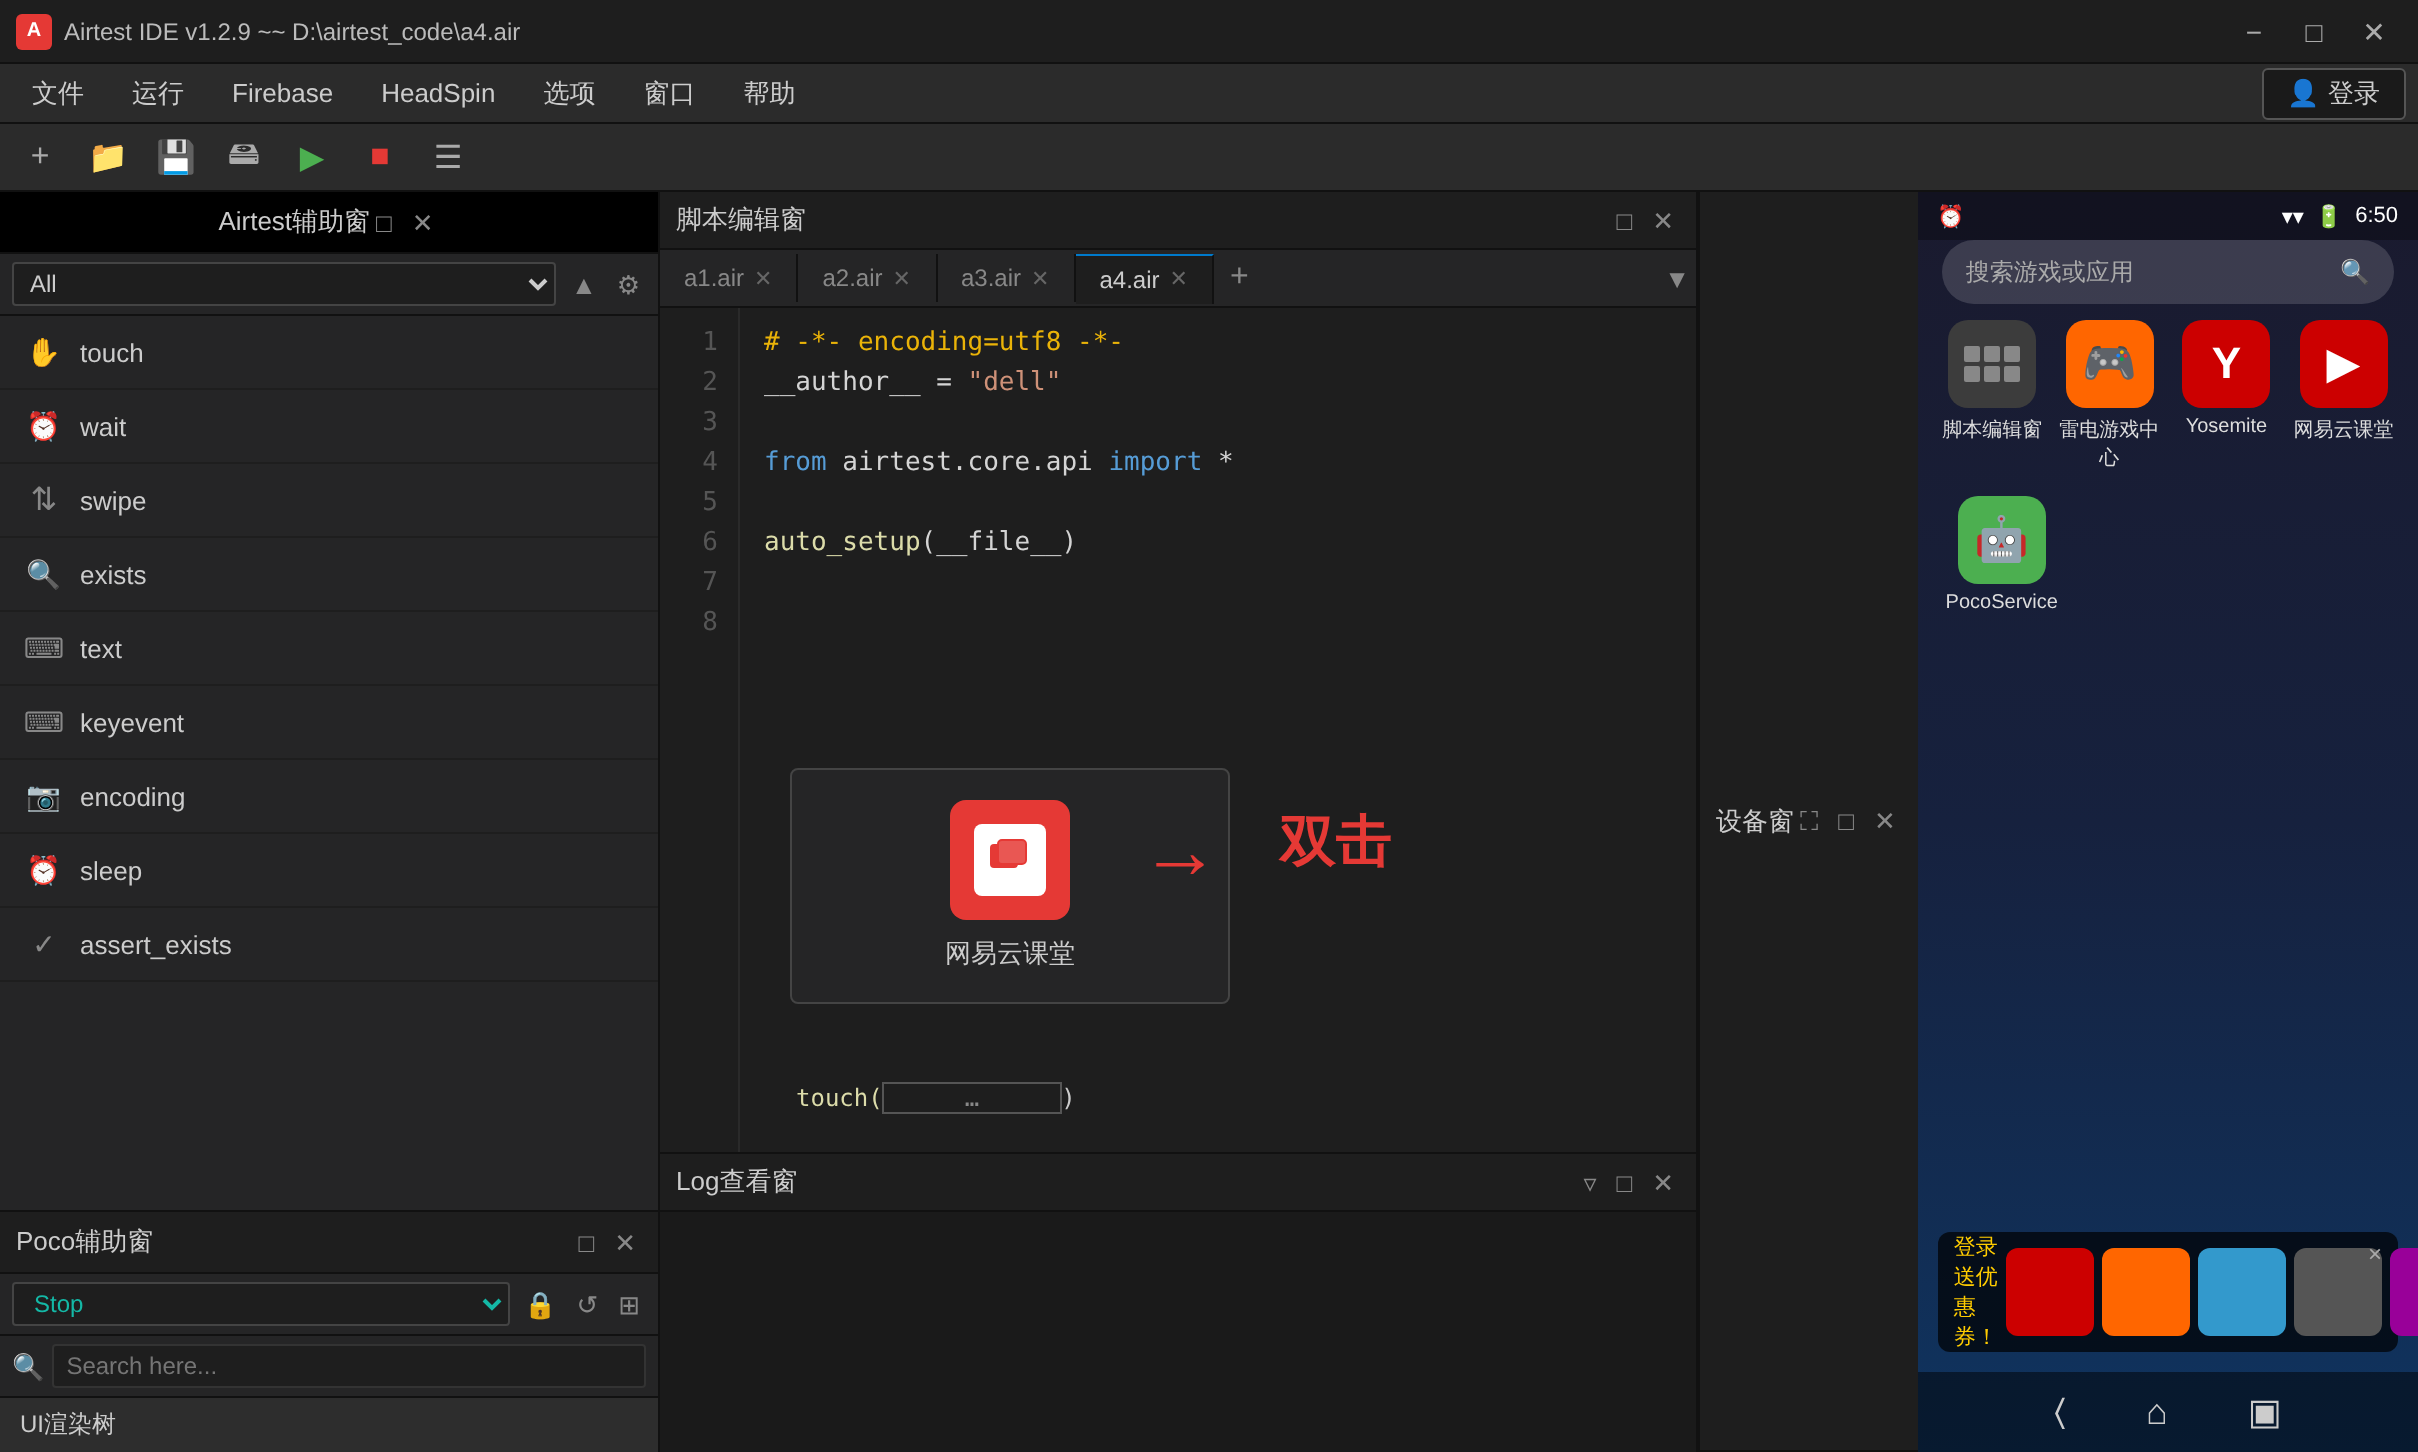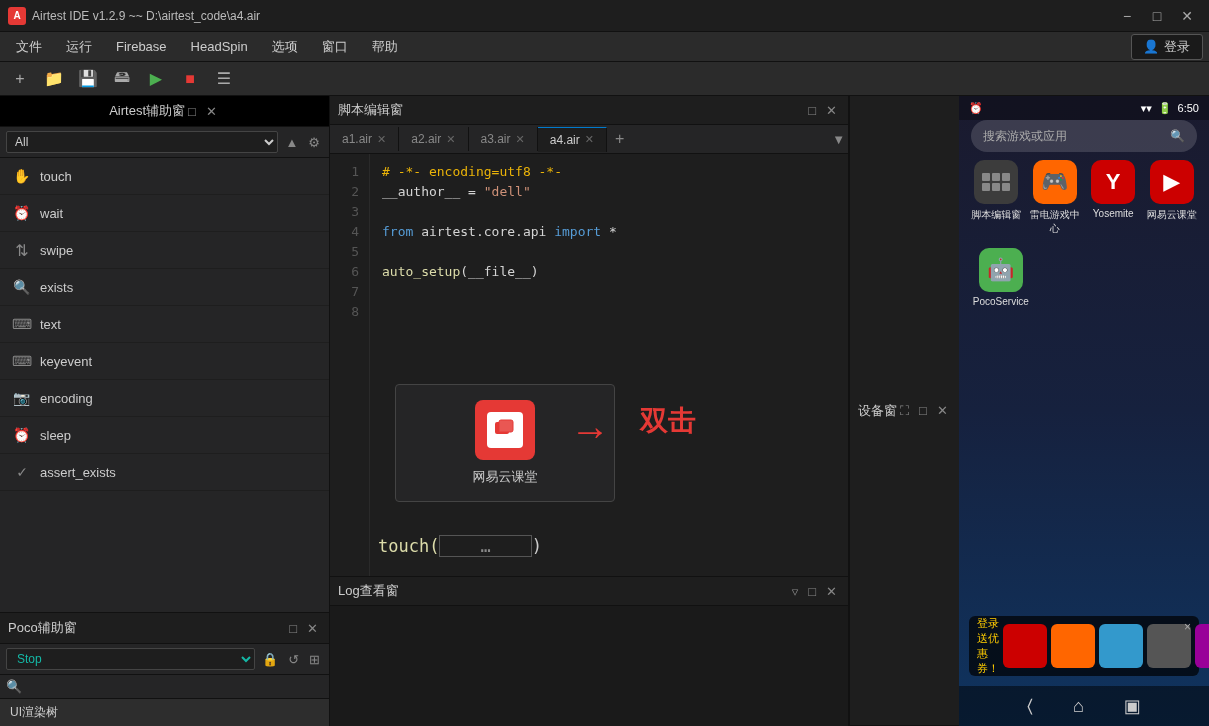--- a/index.html
+++ b/index.html
@@ -606,20 +606,21 @@
       <div class="poco-toolbar">
         <select class="poco-select">
           <option>Stop</option>
         </select>
         <span class="ph-icon">🔒</span>
         <span class="ph-icon">↺</span>
         <span class="ph-icon">⊞</span>
       </div>
       <div class="poco-search-row">
         <span style="color:#666;">🔍</span>
+        <input class="poco-search-input" type="text" placeholder="Search here..." style="">
       </div>
       <div class="ui-tree-item">
         <span>UI渲染树</span>
       </div>
     </div>
   </div>
 
   <div id="editor-area">
 
     <div class="editor-panel-header">
@@ -684,21 +685,21 @@
               <rect x="6" y="2" width="14" height="12" rx="2" fill="#e53935" opacity="0.85"></rect>
             </svg>
           </div>
         </div>
         <div class="popup-label">网易云课堂</div>
       </div>
 
       <div class="popup-arrow">→</div>
       <div class="popup-arrow-text">双击</div>
 
-      <div style="position:absolute; bottom:20px; left:48px; font-family:Consolas,monospace; font-size:17px; color:#dcdcaa;">
+      <div style="position:absolute; bottom:20px; left:68px; font-family:Consolas,monospace; font-size:12px; color:#dcdcaa;">
         <span>touch(</span><span style="background:#1e1e1e; border:1px solid #555; padding:0 40px; color:#888;">…</span><span style="color:#ccc;">)</span>
       </div>
     </div>
 
     <div id="log-panel">
       <div class="log-header">
         <span>Log查看窗</span>
         <div style="display:flex;gap:4px;">
           <span class="ph-icon">▿</span>
           <span class="ph-icon">□</span>

